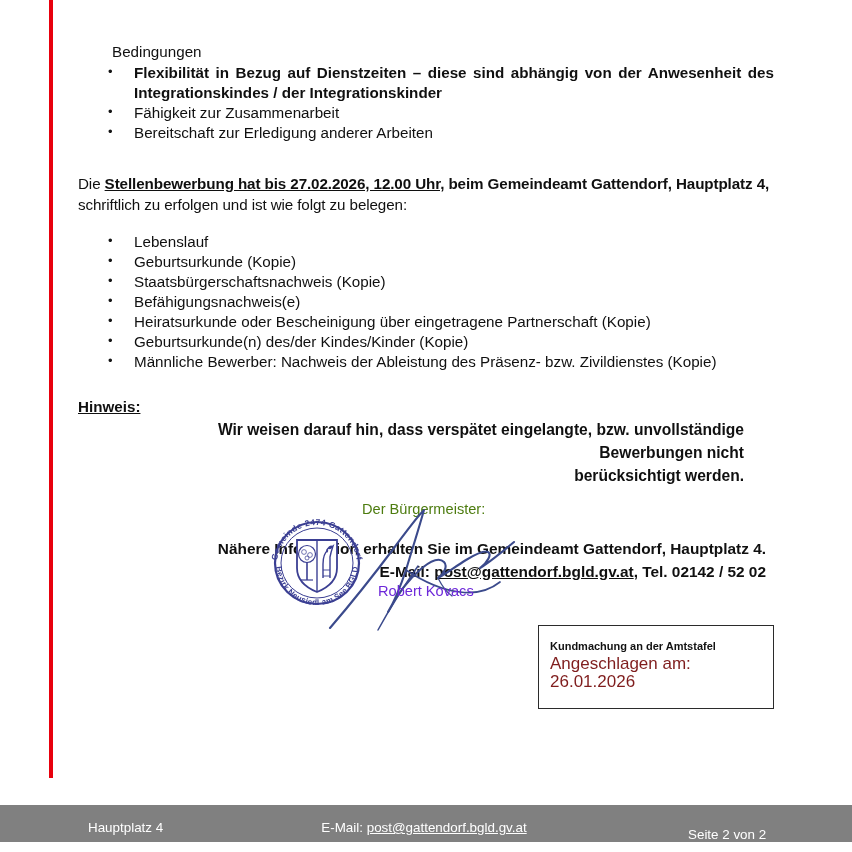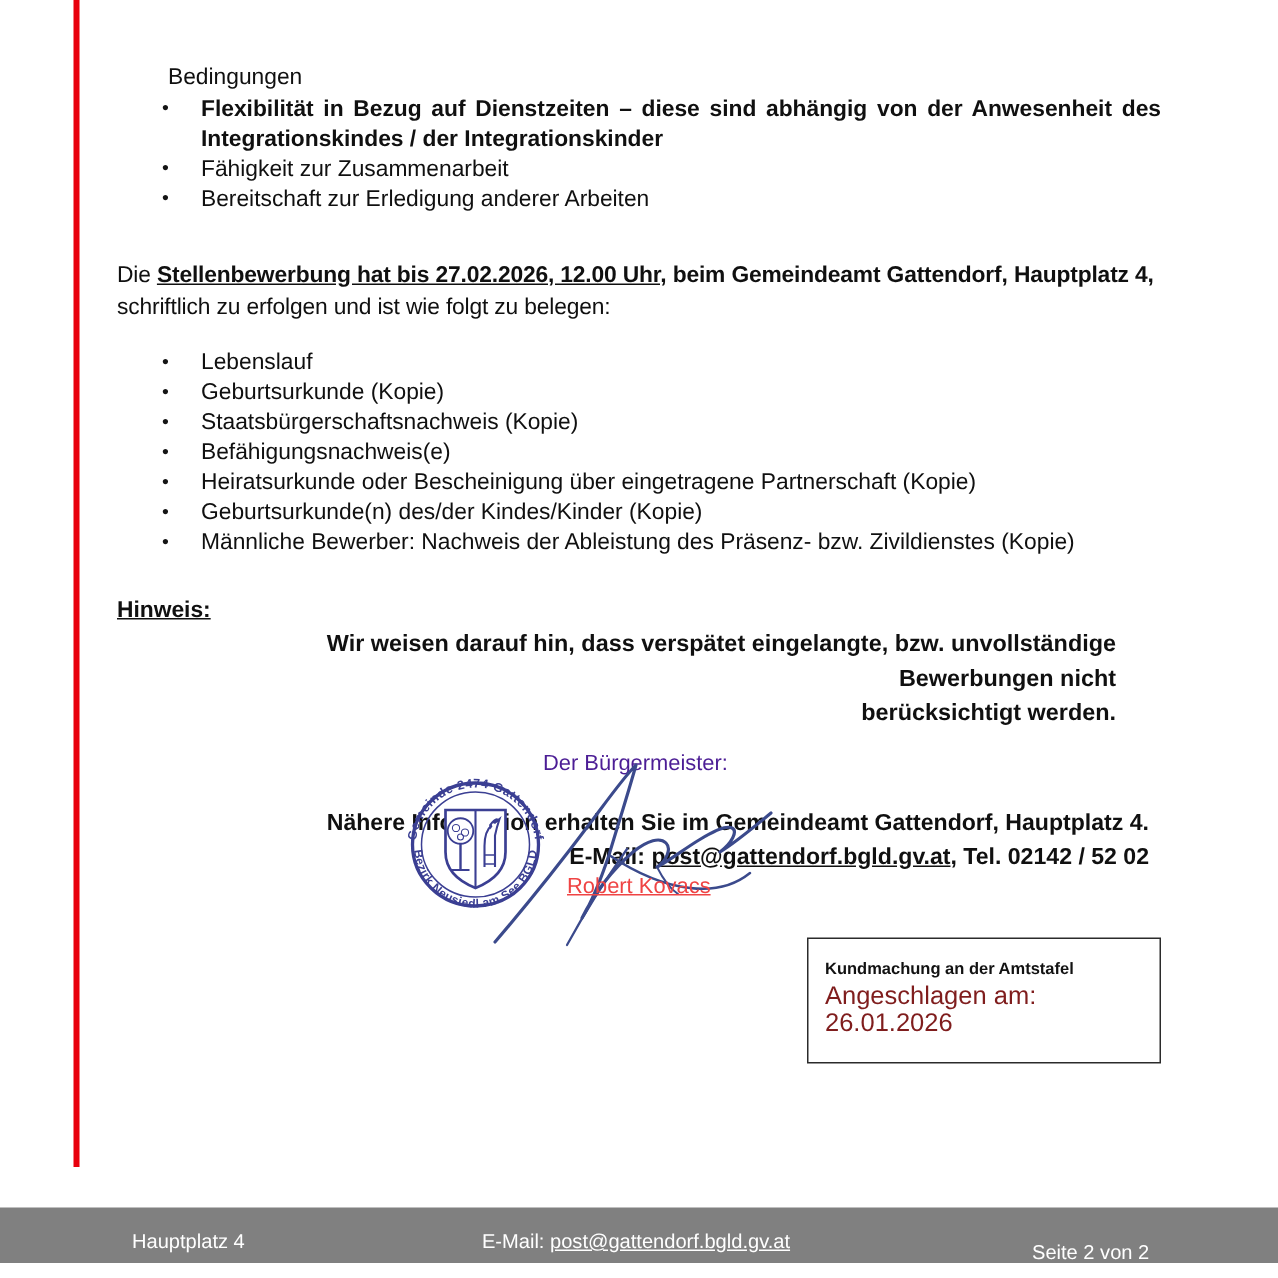--- a/index.html
+++ b/index.html
@@ -118,38 +118,37 @@
     left: 13px;
     top: 12px;
     width: 108px;
     height: 102px;
   }
   .bm-label {
     position: absolute;
     left: 112px;
     top: 3px;
     font-size: 14.6px;
-    color: #4c1d95;
+    color: #4d7c0f;
     white-space: nowrap;
   }
   .signature-svg {
     position: absolute;
     left: 70px;
     top: 6px;
     width: 250px;
     height: 128px;
   }
   .sig-name {
     position: absolute;
     left: 128px;
     top: 85px;
     font-size: 14.6px;
-    color: #ef4444;
+    color: #6d28d9;
     white-space: nowrap;
-    text-decoration: underline;
   }
 
   
   .notice-box {
     position: absolute;
     left: 538px;
     top: 625px;
     width: 236px;
     height: 84px;
     border: 1px solid #2b2b2b;

